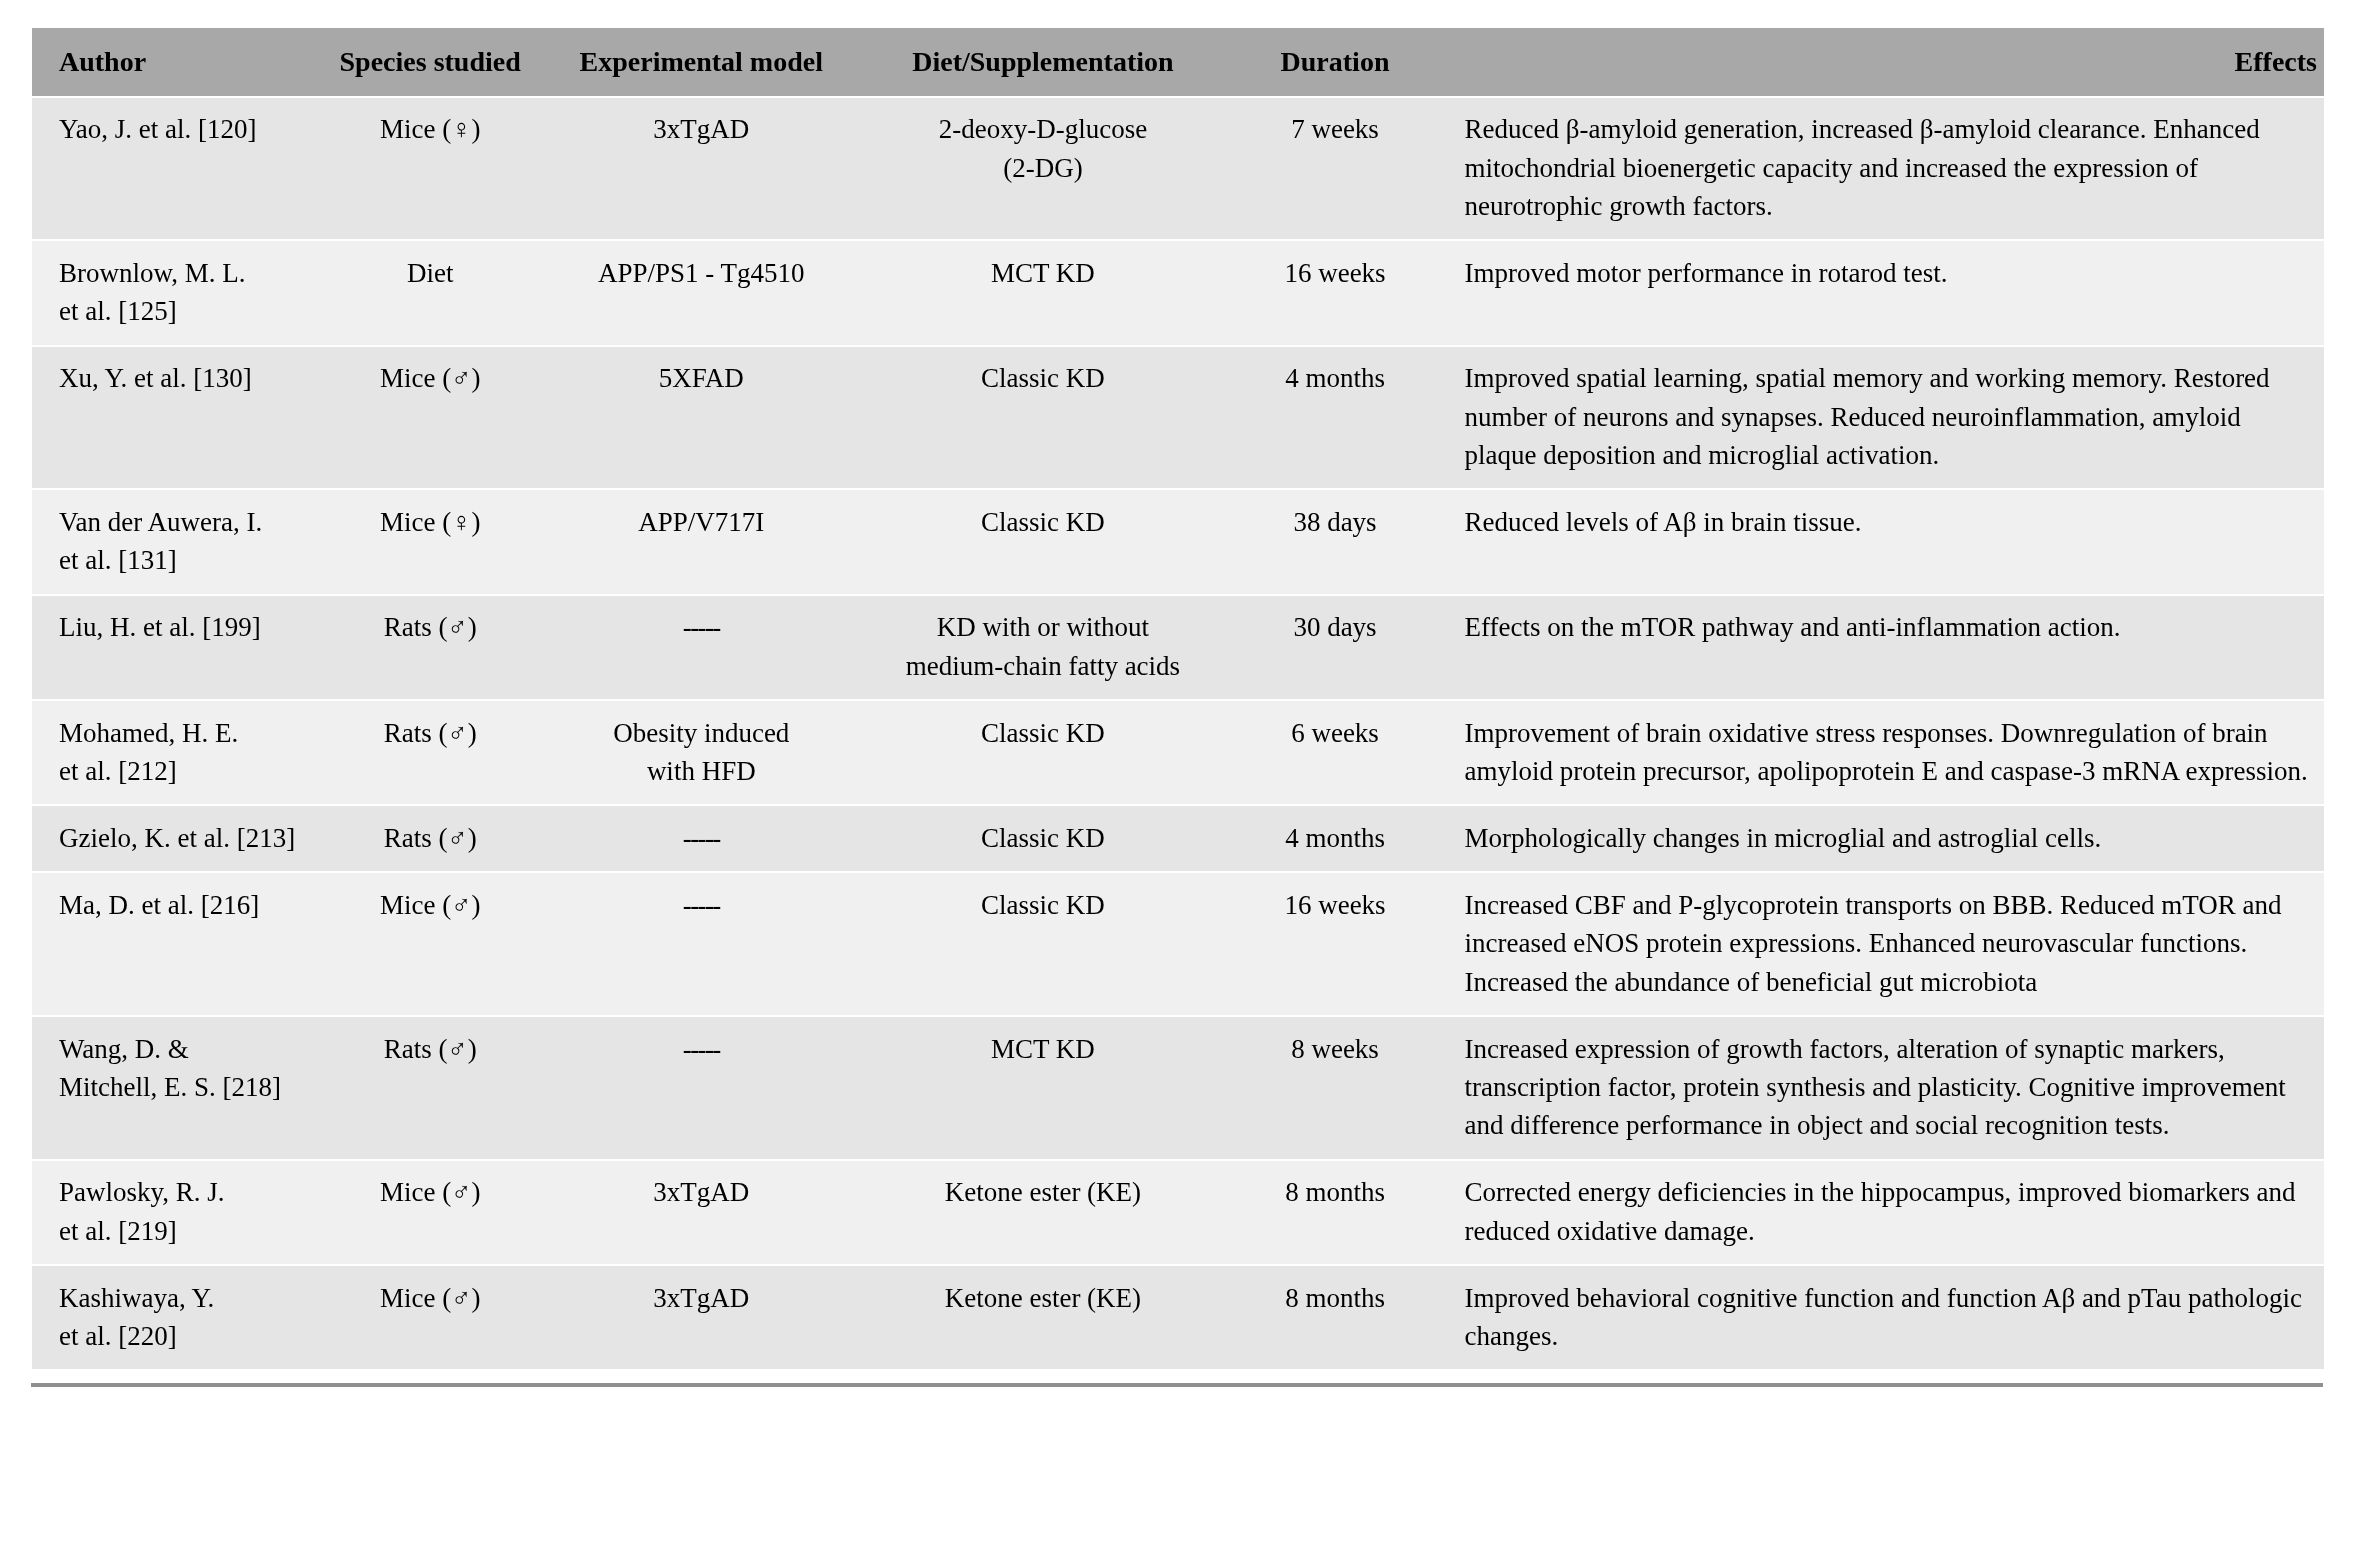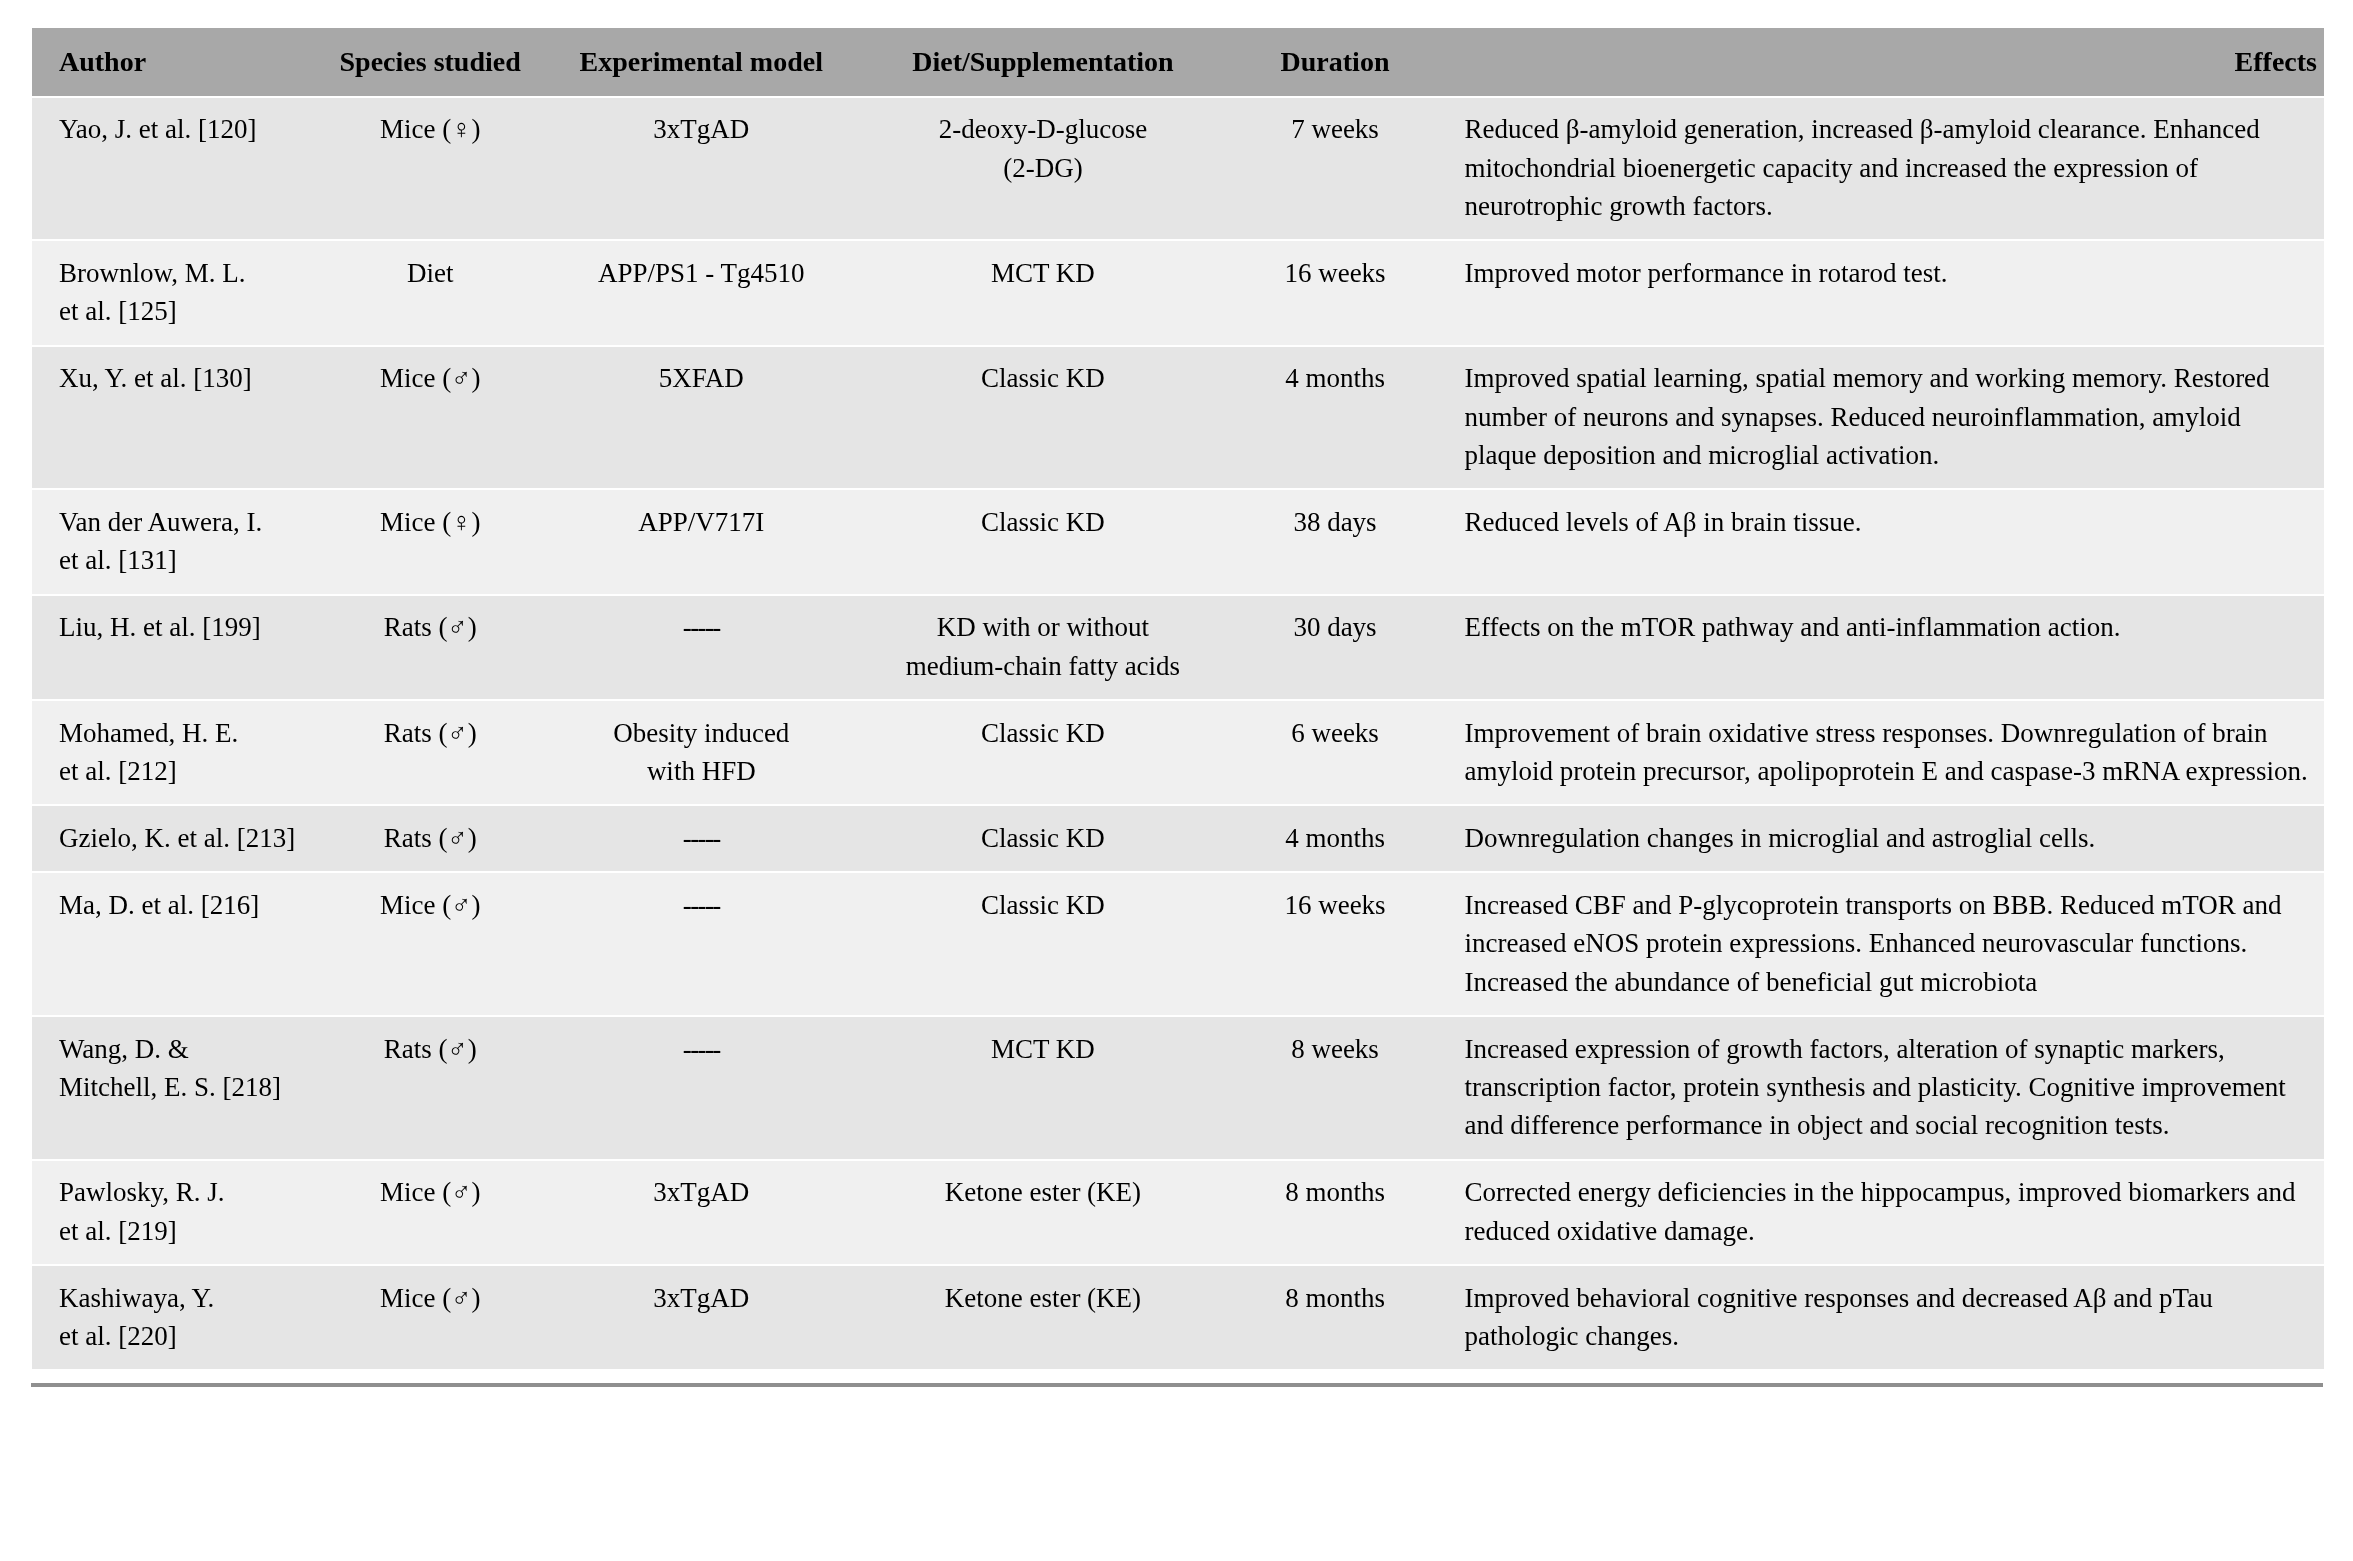--- a/index.html
+++ b/index.html
@@ -156,21 +156,21 @@
           <td>Classic KD</td>
           <td>6 weeks</td>
           <td class="cell-effects">Improvement of brain oxidative stress responses. Downregulation of brain amyloid protein precursor, apolipoprotein E and caspase-3 mRNA expression.</td>
         </tr>
         <tr class="row-odd">
           <td class="cell-author">Gzielo, K. et al. [213]</td>
           <td>Rats (♂)</td>
           <td class="cell-dash">-----</td>
           <td>Classic KD</td>
           <td>4 months</td>
-          <td class="cell-effects">Downregulation  changes in microglial  and astroglial cells.</td>
+          <td class="cell-effects">Morphologically  changes in microglial  and astroglial cells.</td>
         </tr>
         <tr class="row-even">
           <td class="cell-author">Ma, D. et al. [216]</td>
           <td>Mice (♂)</td>
           <td class="cell-dash">-----</td>
           <td>Classic KD</td>
           <td>16 weeks</td>
           <td class="cell-effects">Increased CBF and P-glycoprotein transports on BBB. Reduced mTOR and increased  eNOS protein expressions.  Enhanced neurovascular functions. Increased the abundance of beneficial  gut microbiota</td>
         </tr>
         <tr class="row-odd">
@@ -188,20 +188,20 @@
           <td>Ketone ester (KE)</td>
           <td>8 months</td>
           <td class="cell-effects">Corrected energy deficiencies in the hippocampus, improved biomarkers  and reduced oxidative damage.</td>
         </tr>
         <tr class="row-odd">
           <td class="cell-author">Kashiwaya, Y.<br>et al. [220]</td>
           <td>Mice (♂)</td>
           <td>3xTgAD</td>
           <td>Ketone ester (KE)</td>
           <td>8 months</td>
-          <td class="cell-effects">Improved behavioral cognitive responses and decreased Aβ and pTau pathologic changes.</td>
+          <td class="cell-effects">Improved behavioral cognitive function and function Aβ and pTau pathologic changes.</td>
         </tr>
       </tbody>
   </table>
 </div>
 
 <div class="bottom-rule" style="top: 1383px; background: rgb(143, 143, 143);"></div>
 
 
 </body></html>

